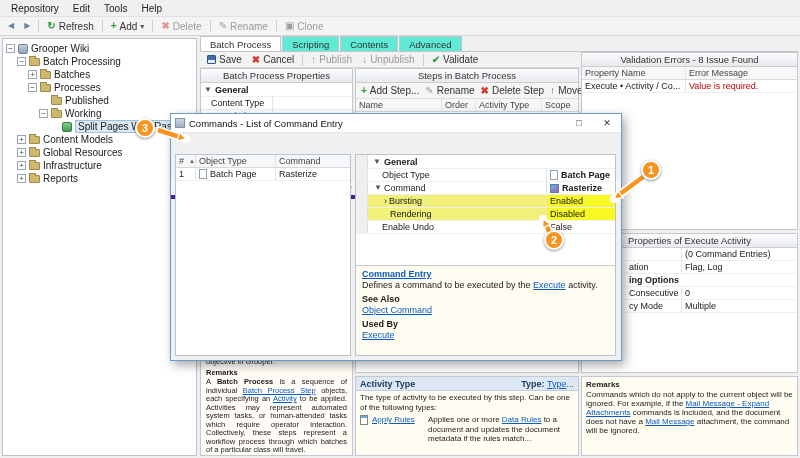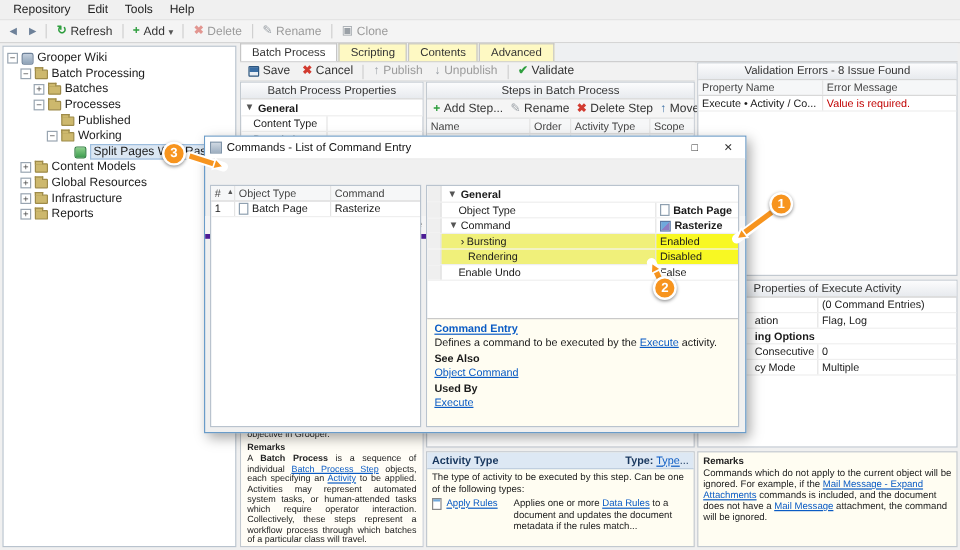--- a/index.html
+++ b/index.html
@@ -28,21 +28,21 @@
   .exp{width:9px;height:9px;flex:none;border:1px solid #99a5b1;background:#fff;font-size:8px;line-height:7px;text-align:center;color:#444;}
   .exp-spacer{width:9px;flex:none;}
   .ifolder{width:11px;height:8px;flex:none;position:relative;background:#cdb86d;border:1px solid #9e8b4a;border-radius:1px;}
   .ifolder:before{content:"";position:absolute;left:-1px;top:-3px;width:5px;height:2px;background:#cdb86d;border:1px solid #9e8b4a;border-bottom:none;}
   .idb{width:10px;height:10px;flex:none;background:linear-gradient(#c3cfdd,#8fa3b8);border:1px solid #6d8199;border-radius:2px;}
   .iproc{width:10px;height:10px;flex:none;background:linear-gradient(#8ccf8c,#3f9e4f);border:1px solid #2f7f3f;border-radius:2px;}
   .tree-sel{background:#dbe7f3;border:1px solid #9ebfdf;padding:0 2px;}
 
   
   .tabs{position:absolute;left:200px;top:36px;right:2px;height:16px;display:flex;align-items:flex-end;background:#eef0f2;border-bottom:1px solid #c6c6c6;}
-  .tab{height:15px;padding:2px 9px;margin-right:1px;font-size:9.5px;color:#333;background:#fef9c3;border:1px solid #c6c6c6;border-bottom:none;}
+  .tab{height:15px;padding:2px 9px;margin-right:1px;font-size:9.5px;color:#333;background:#5eead4;border:1px solid #c6c6c6;border-bottom:none;}
   .tab.active{background:#fff;}
   .toolbar2{position:absolute;left:200px;top:52px;width:379px;height:16px;display:flex;align-items:center;background:#f2f2f2;border-bottom:1px solid #dadada;padding-left:2px;}
 
   
   .panel{position:absolute;background:#fff;border:1px solid #c2c9d0;}
   .panel-header{height:14px;line-height:13px;text-align:center;font-size:9.5px;color:#333;background:linear-gradient(#fcfcfd,#e7eaee);border-bottom:1px solid #ccc;white-space:nowrap;overflow:hidden;}
   .mini-toolbar{height:16px;display:flex;align-items:center;background:#f5f5f5;border-bottom:1px solid #ddd;padding-left:2px;}
   .tbl-head{display:flex;height:13px;line-height:12px;background:#f6f7f8;border-bottom:1px solid #d8d8d8;color:#444;font-size:9px;}
   .tbl-row{display:flex;height:13px;line-height:12px;border-bottom:1px solid #efefef;font-size:9px;}
   .cell{padding:0 3px;border-right:1px solid #e4e4e4;overflow:hidden;white-space:nowrap;display:flex;align-items:center;gap:3px;}

